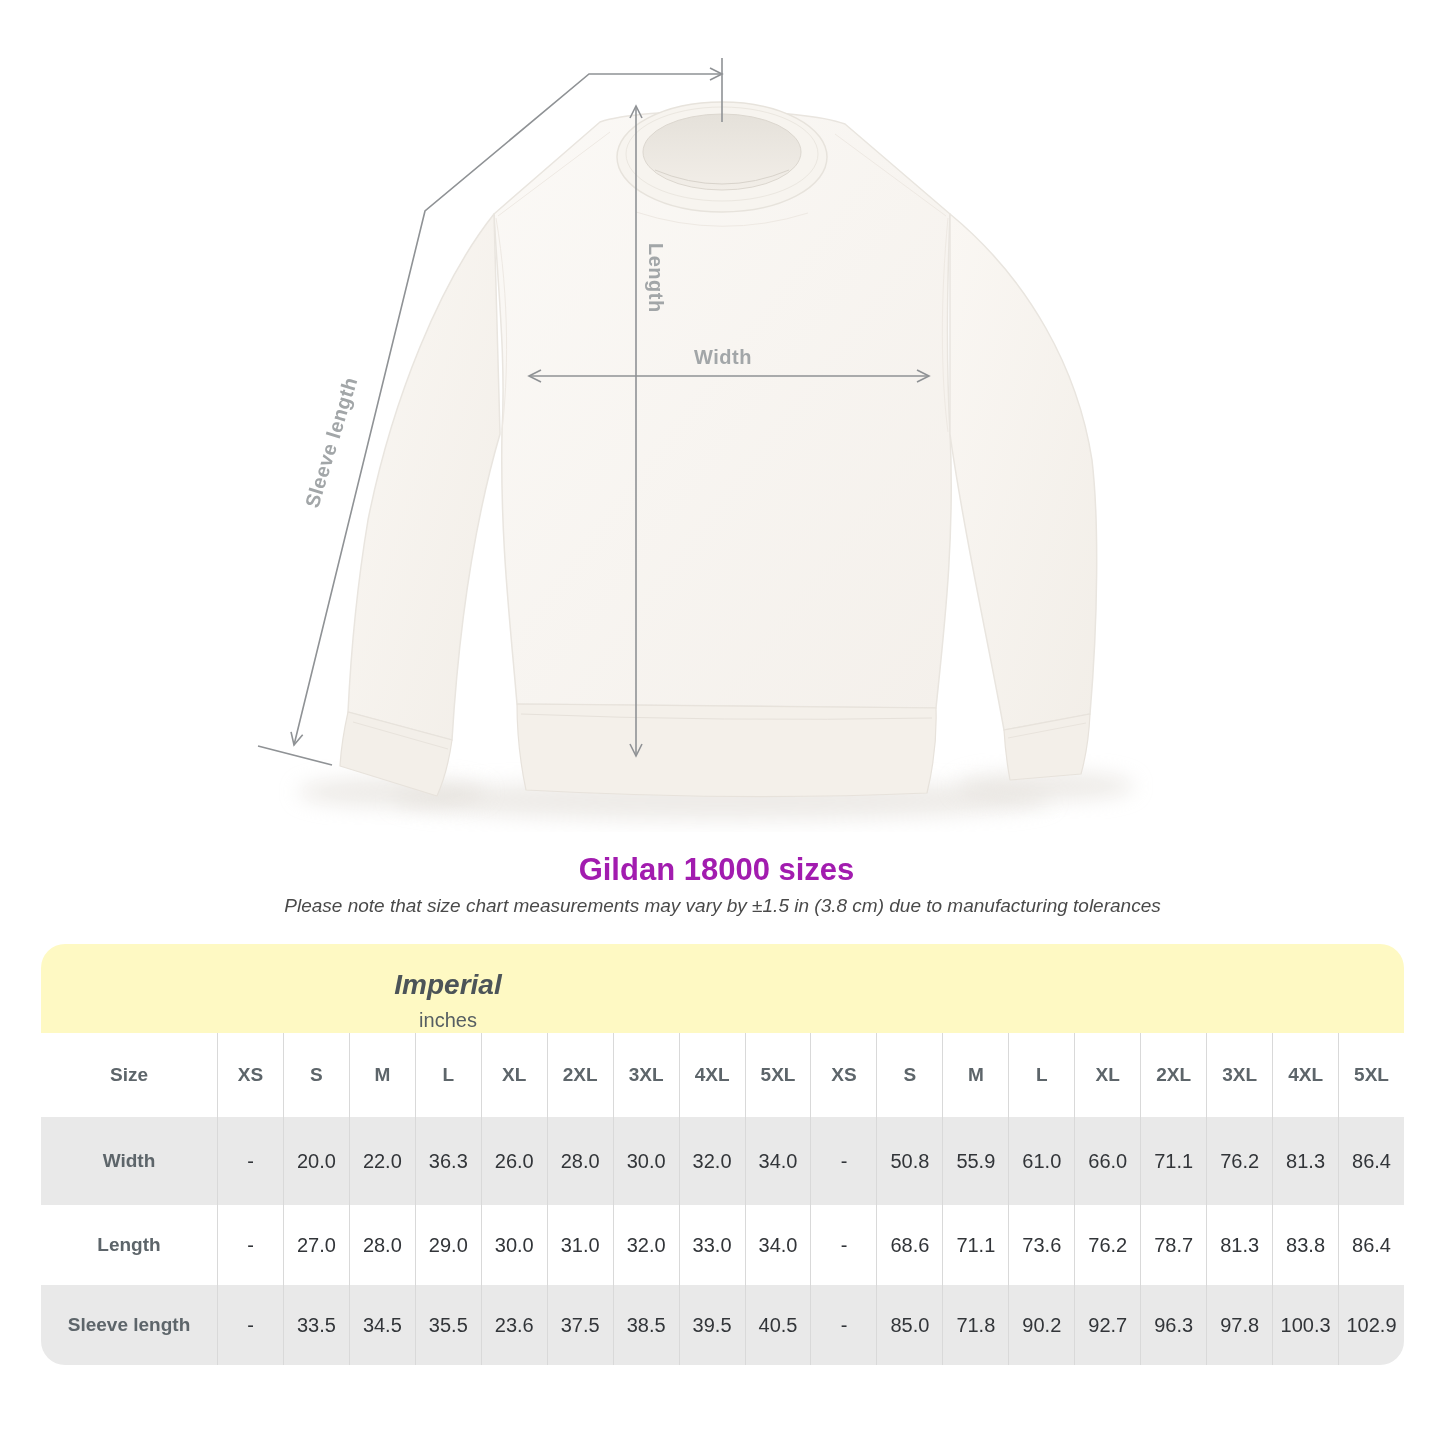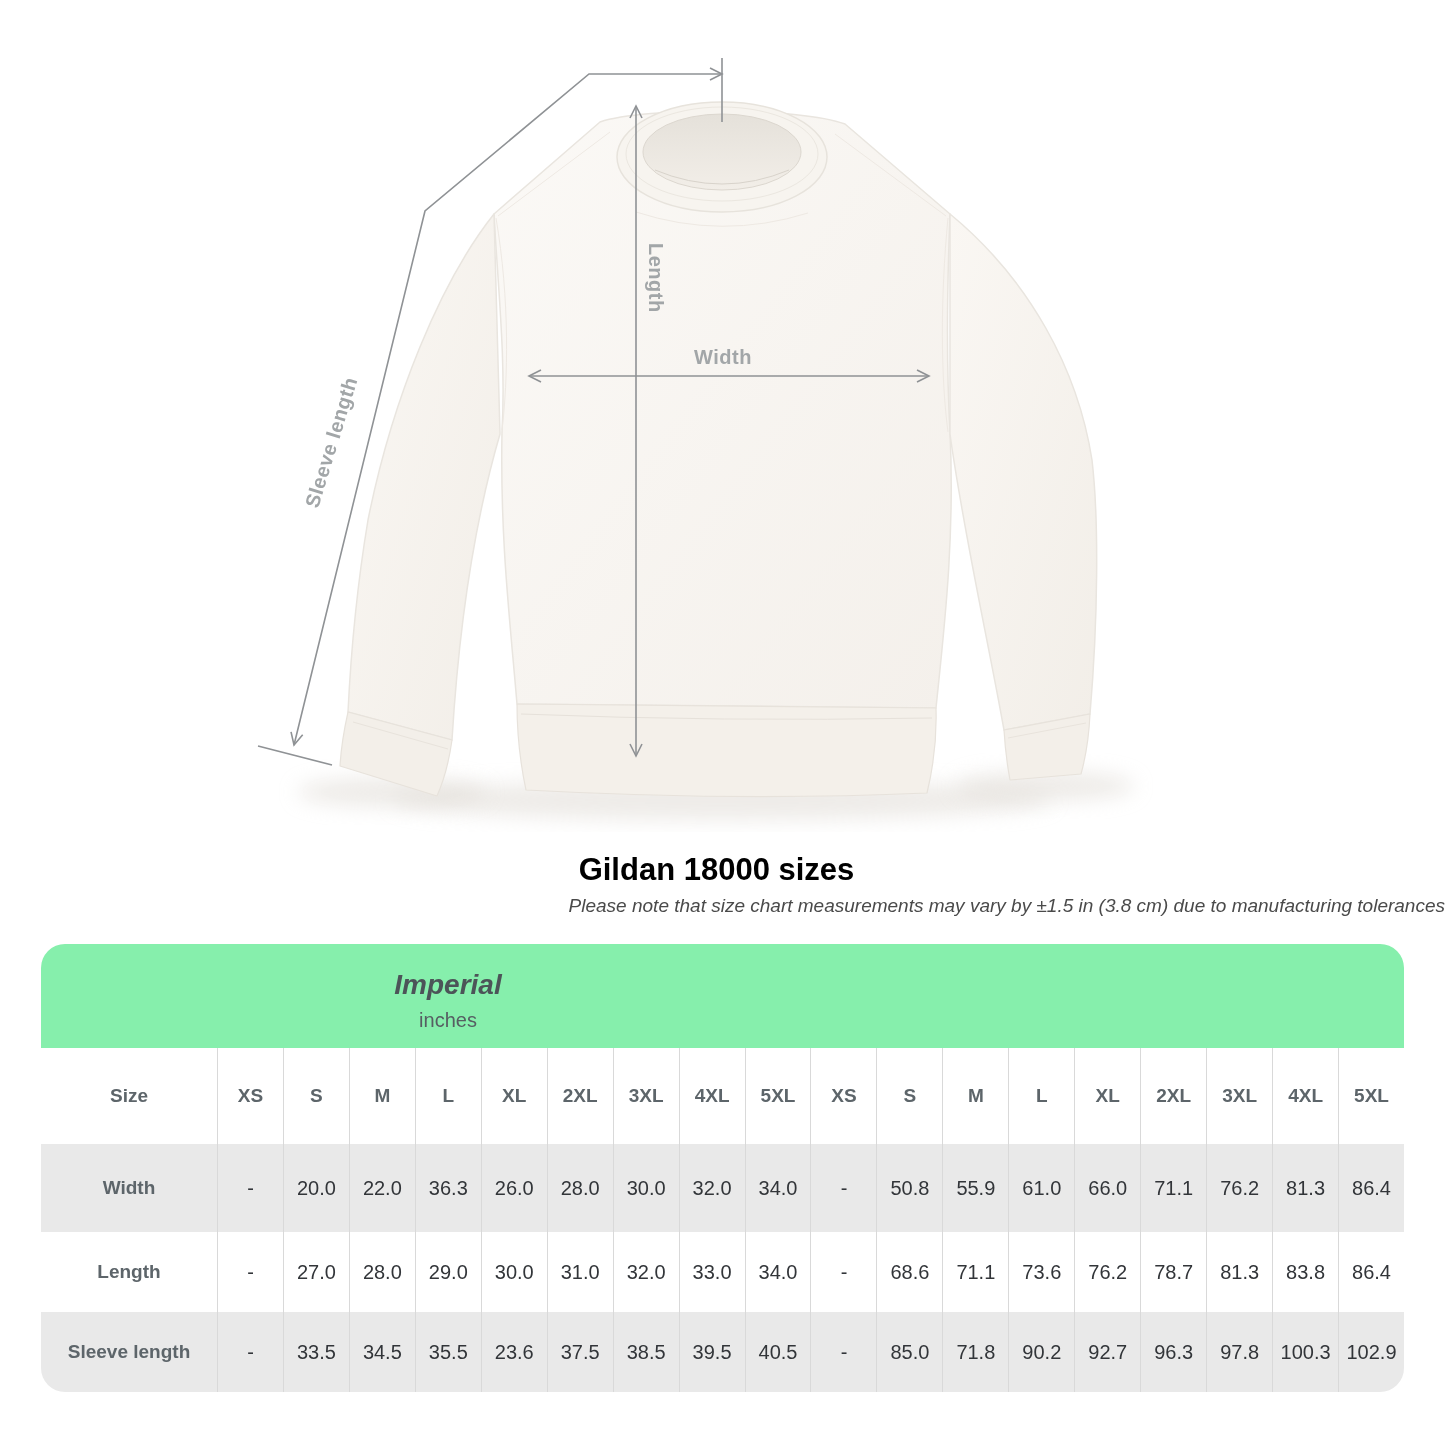--- a/index.html
+++ b/index.html
@@ -7,39 +7,39 @@
     width:1445px;height:1445px;overflow:hidden;position:relative;
     font-family:"Liberation Sans","DejaVu Sans",sans-serif;
   }
   .diagram{display:block;width:1445px;height:832px;}
   svg text{
     fill:#a2a6a8;font-weight:bold;font-size:20px;letter-spacing:.5px;
     font-family:"Liberation Sans","DejaVu Sans",sans-serif;
   }
   .page-title{
     margin:20px 12px 6px 0;text-align:center;
-    font-size:31px;line-height:36px;font-weight:bold;color:#000000;
+    font-size:31px;line-height:36px;font-weight:bold;color:#a21caf;
   }
   .tolerance-note{
-    margin:0 0 26px 0;text-align:right;font-style:italic;
+    margin:0 0 26px 0;text-align:center;font-style:italic;
     font-size:19px;line-height:24px;color:#4a4a4a;
   }
   .size-table{
     width:1363px;margin:0 auto;border-radius:24px;overflow:hidden;
     background:#ffffff;
   }
-  .band{position:relative;height:104px;background:#86efac;}
+  .band{position:relative;height:89px;background:#fef9c3;}
   .band-group{position:absolute;top:0;transform:translateX(-50%);text-align:center;white-space:nowrap;}
   .band-title{
     margin-top:26px;font-size:28px;line-height:30px;font-weight:bold;font-style:italic;color:#4c5458;
   }
   .band-unit{margin-top:9px;font-size:20px;color:#565e62;}
   .trow{display:grid;grid-template-columns:176px repeat(18,1fr);background:#ffffff;}
   .trow.alt{background:#e9e9e9;}
-  .trow.header-row{height:96px;}
+  .trow.header-row{height:84px;}
   .trow.r0{height:88px;}
   .trow.r1{height:80px;}
   .trow.r2{height:80px;}
   .tcell{
     display:flex;align-items:center;justify-content:center;
     font-size:20px;color:#323539;
   }
   .tcell.val{border-left:1px solid #d9d9d9;}
   .tcell.head,.tcell.rowlabel{font-weight:bold;font-size:19px;color:#5d656a;}
 </style>

